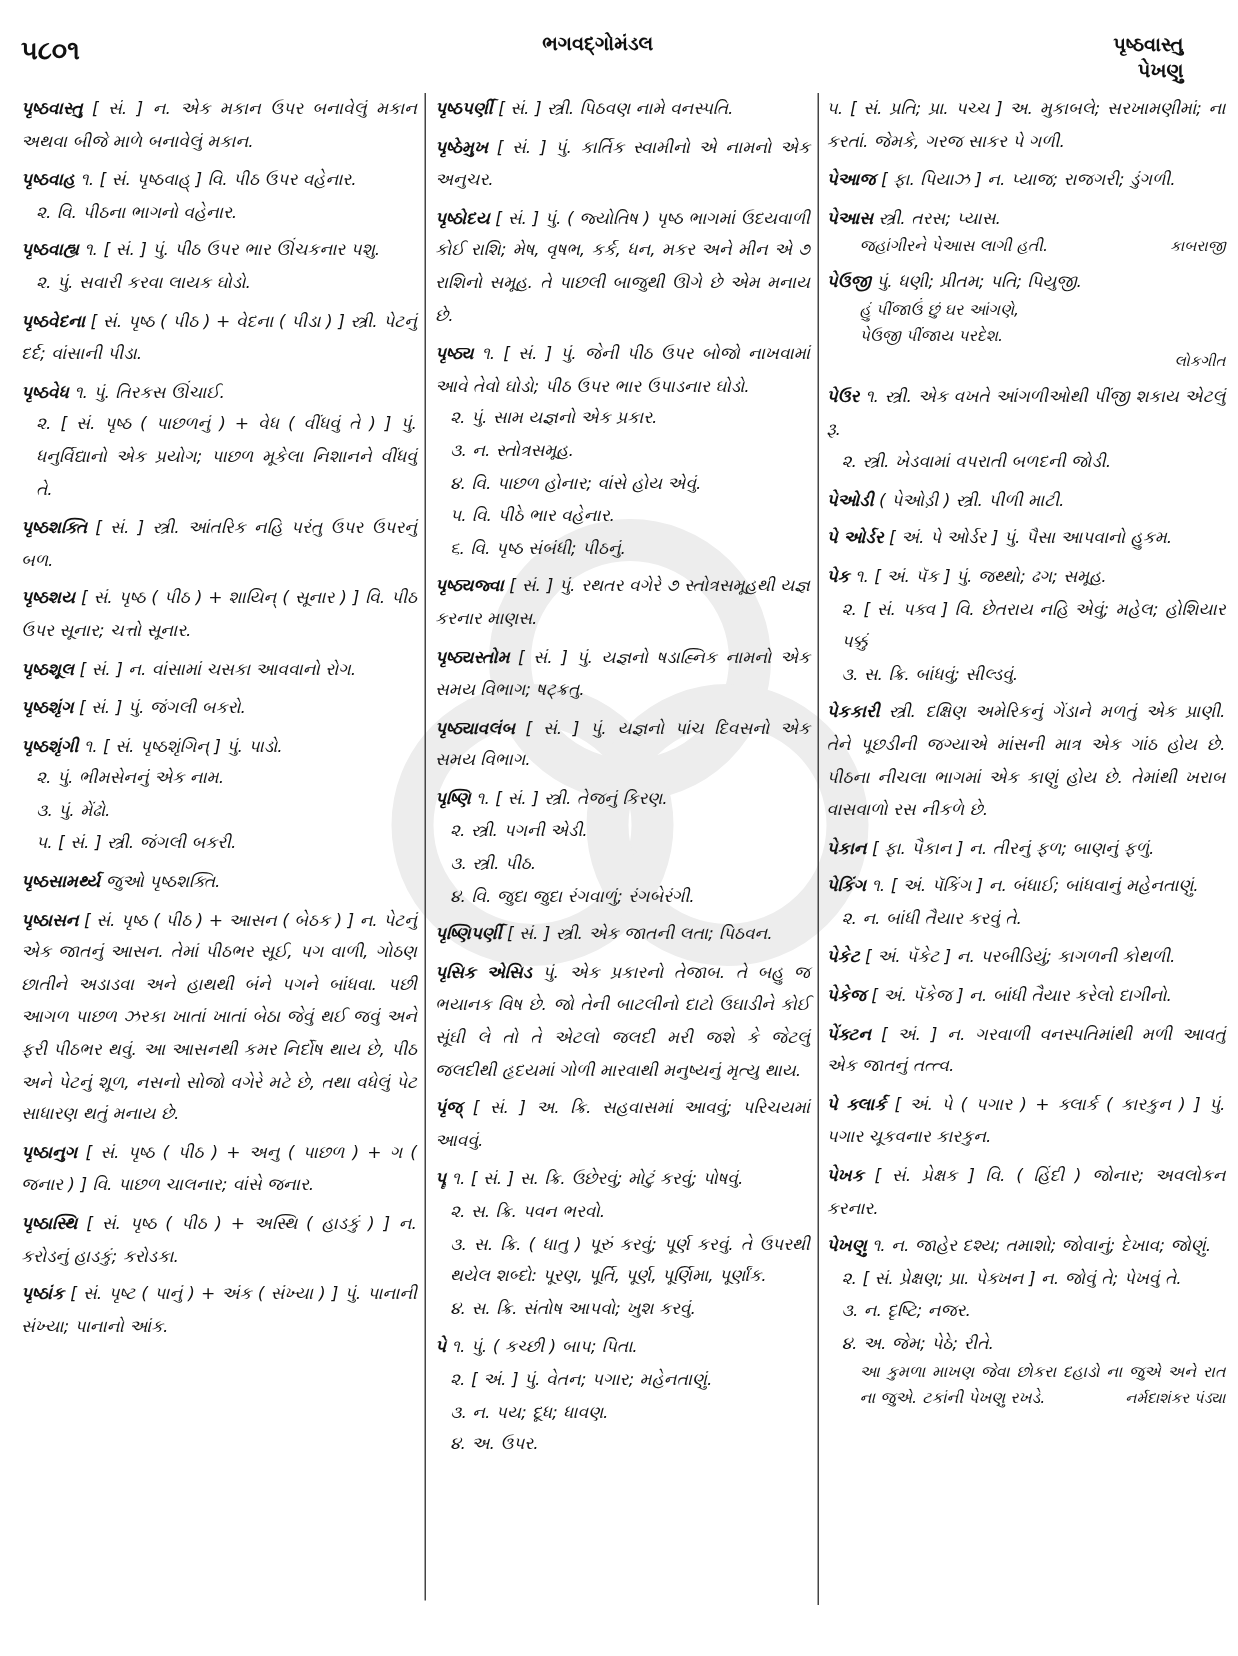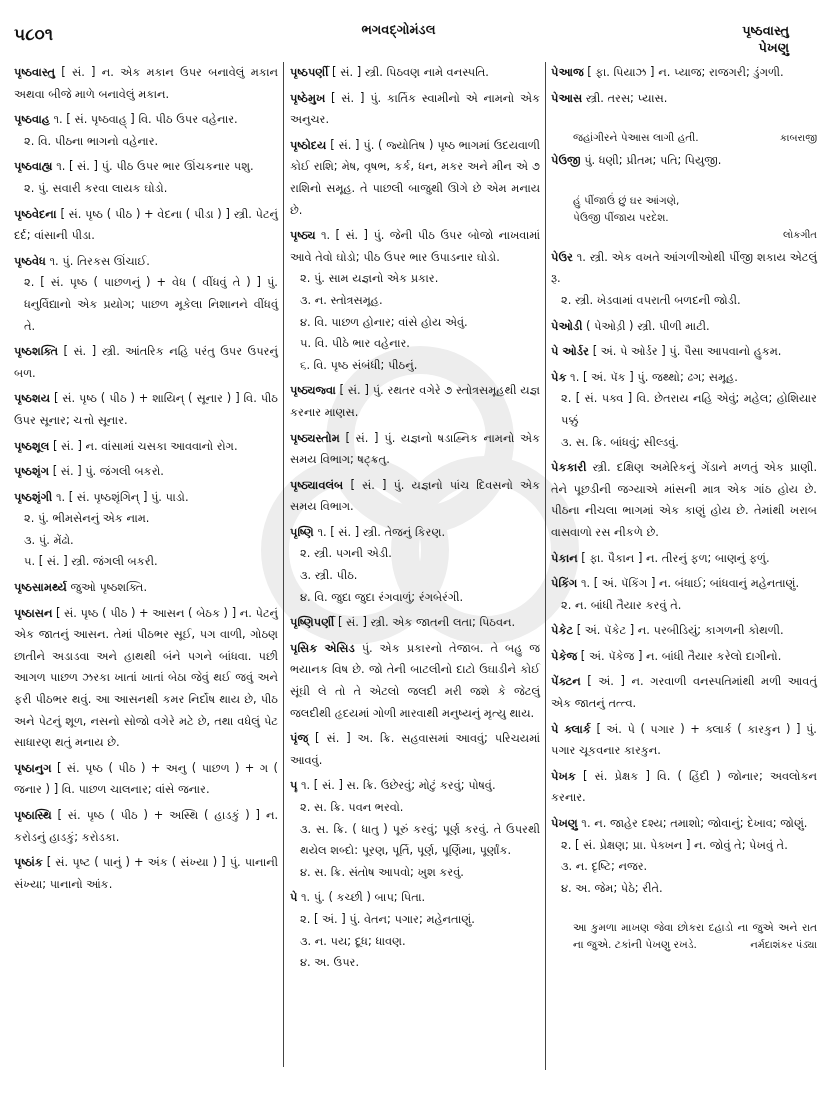--- a/index.html
+++ b/index.html
@@ -3,33 +3,33 @@
 <meta charset="utf-8">
 <style>
   html, body { margin: 0; padding: 0; background: #ffffff; }
   body { width: 825px; height: 1104px; position: relative; overflow: hidden;
          font-family: "DejaVu Sans", sans-serif; color: #111; }
   .header { position: absolute; top: 0; left: 0; width: 797px; height: 56px; }
   .page-no { position: absolute; left: 14px; top: 24px; font-size: 17px; font-weight: bold; }
   .running-title { position: absolute; left: 0; right: 0; top: 22px; text-align: center; font-size: 13px; font-weight: bold; }
   .guide { position: absolute; right: 8px; top: 22px; text-align: right; font-size: 13px; font-weight: bold; line-height: 17px; }
   .watermark { position: absolute; left: 250px; top: 330px; width: 340px; height: 340px; pointer-events: none; }
-  .cols { position: absolute; top: 62px; left: 0; width: 819px; height: 1020px; }
+  .cols { position: absolute; top: 62px; left: 0; width: 819px; height: 1020px; font-style: italic; }
   .col { position: absolute; top: 0; font-size: 11.4px; line-height: 21.6px; }
   .col1 { left: 14px; width: 264px; }
   .col2 { left: 290px; width: 250px; }
   .col3 { left: 551px; width: 266px; }
   .divider { position: absolute; top: 62px; width: 1px; background: #444; }
   .d1 { left: 283px; height: 1005px; }
   .d2 { left: 545px; height: 1008px; }
   .entry { margin-bottom: 4px; text-align: justify; }
   .entry .hw { font-weight: bold; }
   .entry .body { }
   .sense { padding-left: 10px; text-align: justify; }
-  .quote { padding-left: 22px; font-size: 10.6px; line-height: 17px; margin-top: 20px; }
+  .quote { padding-left: 22px; font-size: 10.6px; line-height: 17px; }
   .quote .src { float: right; font-size: 10px; }
 </style>
 </head>
 <body>
 
 <div class="header">
   <div class="page-no">૫૮૦૧</div>
   <div class="running-title">ભગવદ્ગોમંડલ</div>
   <div class="guide">
     <div>પૃષ્ઠવાસ્તુ</div>
@@ -152,20 +152,23 @@
       </div>
       <div class="entry">
         <div><span class="hw">પે</span> <span class="body">૧. પું. ( કચ્છી ) બાપ; પિતા.</span></div>
         <div class="sense">૨. [ અં. ] પું. વેતન; પગાર; મહેનતાણું.</div>
         <div class="sense">૩. ન. પય; દૂધ; ધાવણ.</div>
         <div class="sense">૪. અ. ઉપર.</div>
       </div>
     </div>
   <div class="col col3" id="col-2">
       <div class="entry">
+        <div class="">૫. [ સં. પ્રતિ; પ્રા. પચ્ચ ] અ. મુકાબલે; સરખામણીમાં; ના કરતાં. જેમકે, ગરજ સાકર પે ગળી.</div>
+      </div>
+      <div class="entry">
         <div><span class="hw">પેઆજ</span> <span class="body">[ ફા. પિયાઝ ] ન. પ્યાજ; રાજગરી; ડુંગળી.</span></div>
       </div>
       <div class="entry">
         <div><span class="hw">પેઆસ</span> <span class="body">સ્ત્રી. તરસ; પ્યાસ.</span></div>
         <div class="quote"><span>જહાંગીરને પેઆસ લાગી હતી.</span><span class="src">કાબરાજી</span><div style="clear: both;"></div></div>
       </div>
       <div class="entry">
         <div><span class="hw">પેઉજી</span> <span class="body">પું. ધણી; પ્રીતમ; પતિ; પિયુજી.</span></div>
         <div class="quote">
           <div>હું પીંજાઉં છું ઘર આંગણે,</div>

